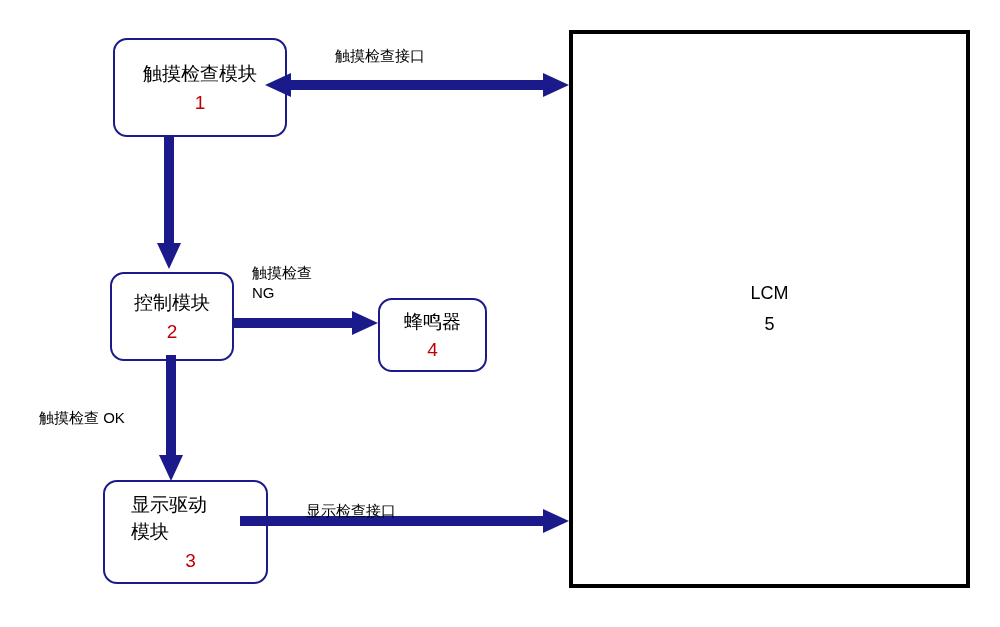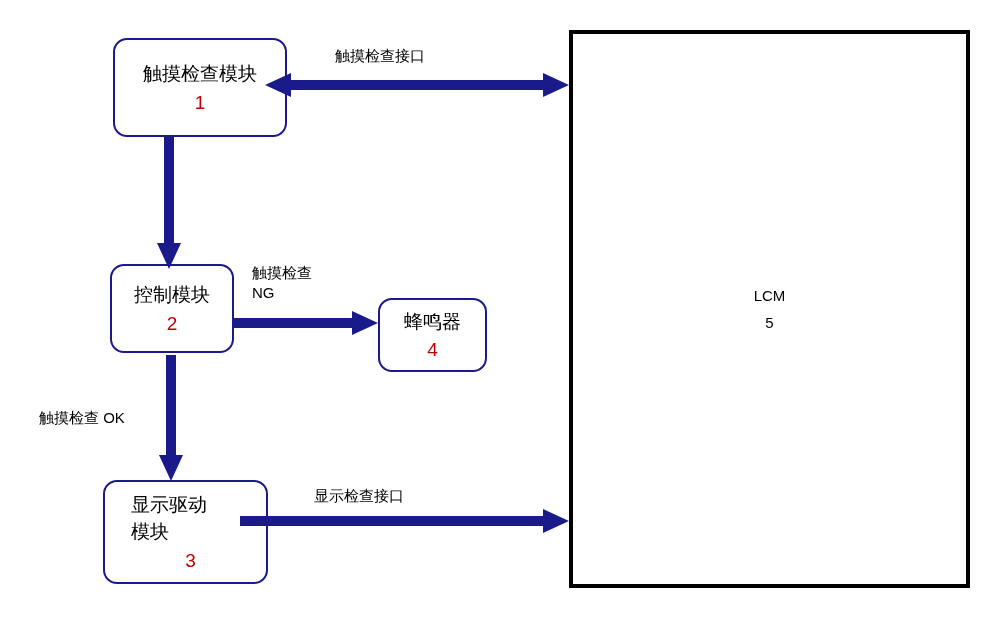--- a/index.html
+++ b/index.html
@@ -70,33 +70,33 @@
       border-bottom: 12px solid transparent;
       border-left: 26px solid #1a1a8a;
     }
     
     .ah-left {
       border-top: 12px solid transparent;
       border-bottom: 12px solid transparent;
       border-right: 26px solid #1a1a8a;
     }
     .lcm-title {
-      font-size: 15px;
+      font-size: 18px;
     }
     .display-box .box-title { text-align: left; }
   </style>
 </head>
 <body>
 
 <div class="rounded-box" style="left:91px; top:38px; width:170px; height:95px;margin-left:22px;">
   <span class="box-title">触摸检查模块</span>
   <span class="box-number">1</span>
 </div>
 
-<div class="rounded-box" style="left:110px; top:264px; width:120px; height:85px;">
+<div class="rounded-box" style="left:110px; top:272px; width:120px; height:85px;">
   <span class="box-title">控制模块</span>
   <span class="box-number">2</span>
 </div>
 
 <div class="rounded-box" style="left:378px; top:298px; width:105px; height:70px;">
   <span class="box-title">蜂鸣器</span>
   <span class="box-number">4</span>
 </div>
 
 <div class="rounded-box display-box" style="left:103px; top:480px; width:135px; height:100px; align-items:flex-start; padding-left:26px; justify-content:center;">
@@ -124,13 +124,13 @@
   <span>触摸检查</span><br>
   <span>NG</span>
 </div>
 
 <div class="arrow-line" style="left:166px; top:355px; width:10px; height:100px;"></div>
 <div class="arrow-head ah-down" style="left:159px; top:455px;"></div>
 <div class="edge-label" style="left:39px; top:408px;">触摸检查 OK</div>
 
 <div class="arrow-line" style="left:240px; top:516px; width:303px; height:10px;"></div>
 <div class="arrow-head ah-right" style="left:543px; top:509px;"></div>
-<div class="edge-label" style="left:306px; top:486px;margin-left:8px;">显示检查接口</div>
+<div class="edge-label" style="left:306px; top:501px;">显示检查接口</div>
 
 </body></html>

